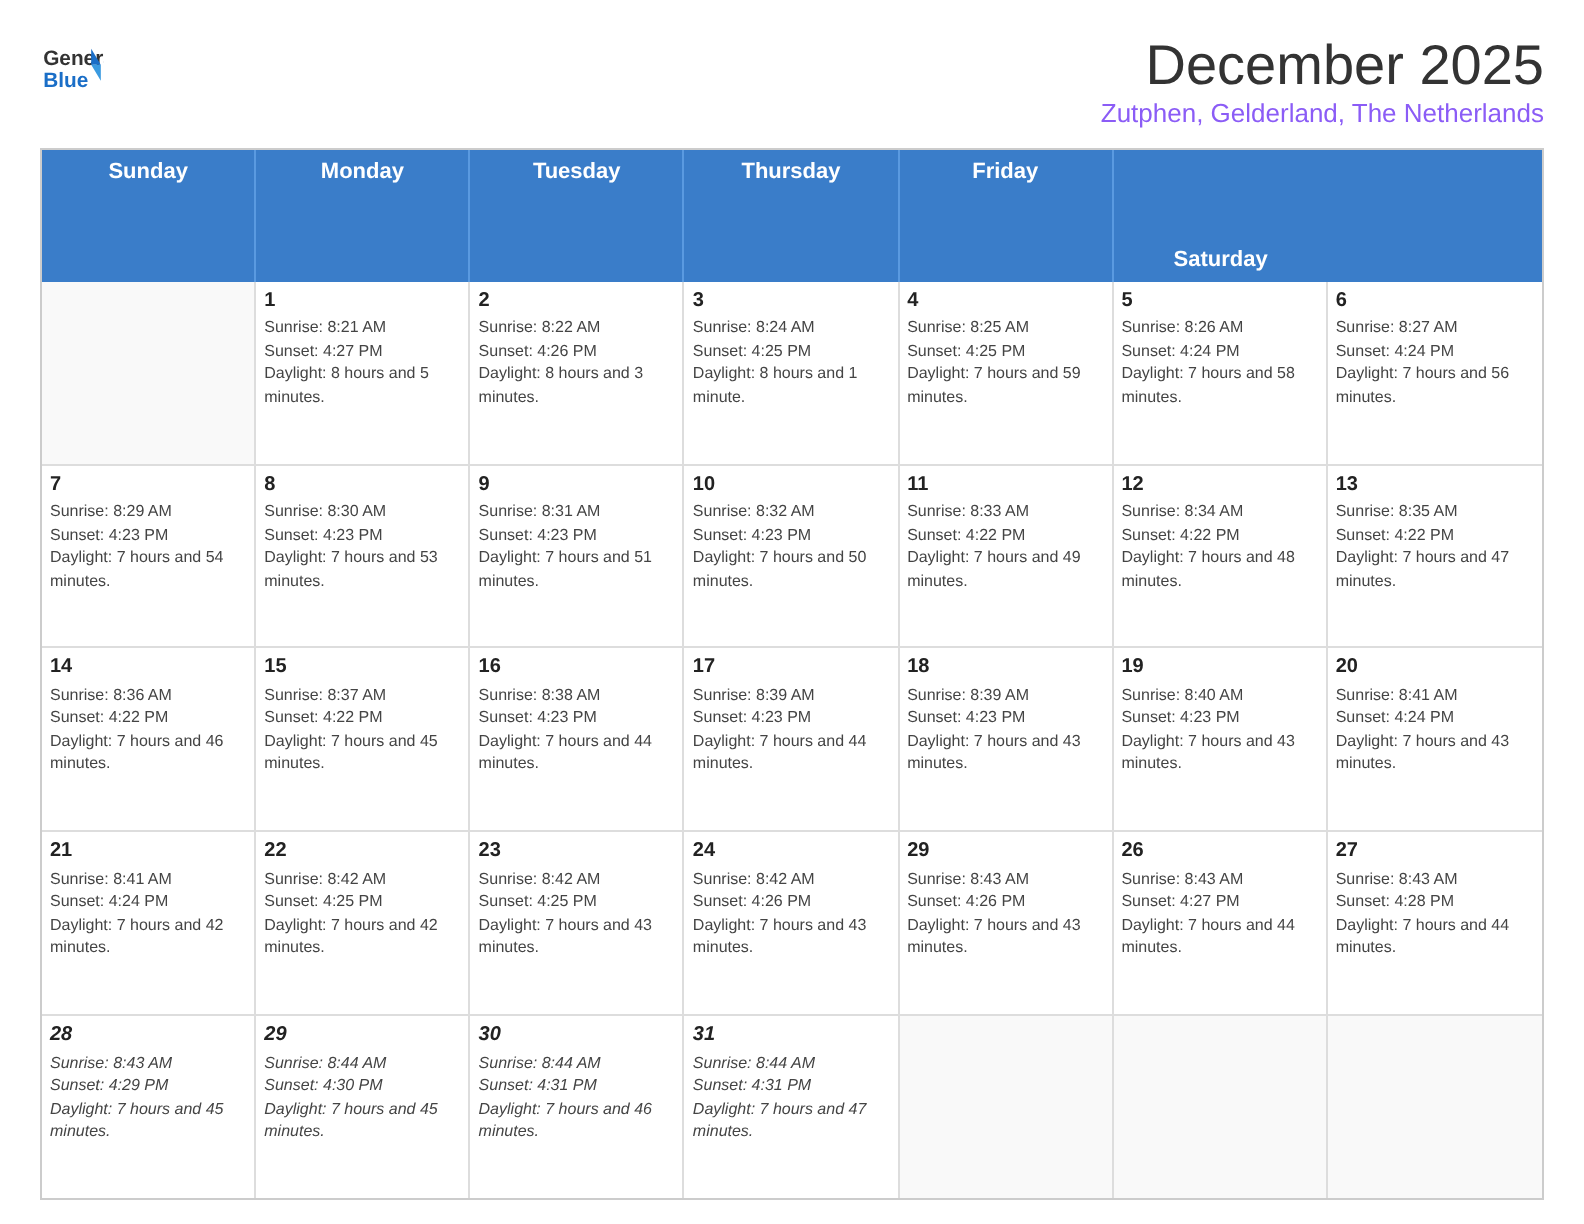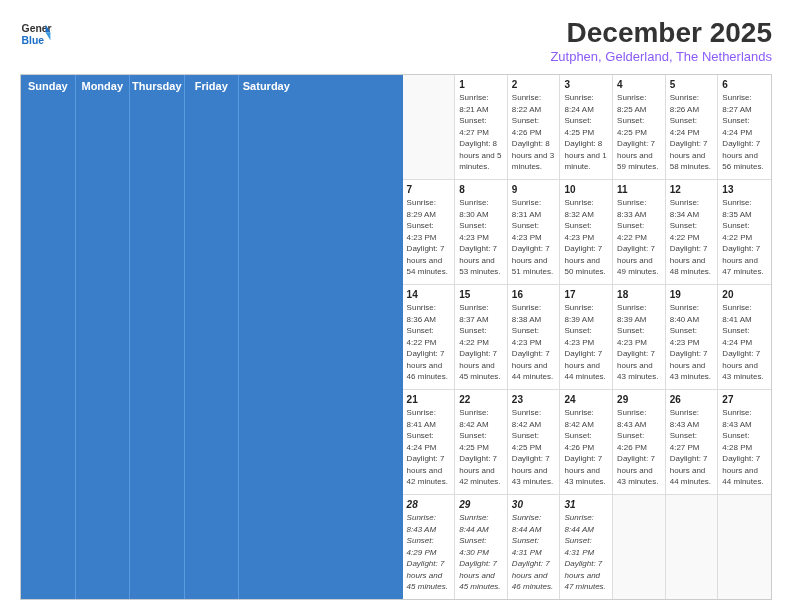--- a/index.html
+++ b/index.html
@@ -30,47 +30,48 @@
     }
     .logo-icon {
       width: 32px;
       height: 32px;
     }
     .title-section {
       text-align: right;
     }
     .month-title {
       font-size: 28px;
-      font-weight: bold;
+      font-weight: normal;
       color: #333;
       line-height: 1.1;
     }
     .subtitle {
       font-size: 13px;
       color: #8b5cf6;
     }
     .calendar {
       flex: 1;
       display: flex;
+      flex-direction: column;
       border: 1px solid #ccc;
     }
     .cal-header-row {
       display: grid;
       grid-template-columns: repeat(7, 1fr);
       background: #3a7dc9;
     }
     .cal-header-cell {
       color: #fff;
       font-size: 11px;
       font-weight: bold;
       text-align: center;
       padding: 5px 2px;
       border-right: 1px solid #5a9ae0;
     }
-    .cal-header-cell:last-child { border-right: none; }
+    .cal-header-cell:last-child { border-right: none; margin-top: 44px; }
     .cal-body {
       flex: 1;
       display: flex;
       flex-direction: column;
     }
     .cal-row {
       display: grid;
       grid-template-columns: repeat(7, 1fr);
       flex: 1;
       border-bottom: 1px solid #ddd;
@@ -115,20 +116,21 @@
     <div class="title-section">
       <div class="month-title">December 2025</div>
       <div class="subtitle">Zutphen, Gelderland, The Netherlands</div>
     </div>
   </div>
 
   <div class="calendar">
     <div class="cal-header-row">
       <div class="cal-header-cell">Sunday</div>
       <div class="cal-header-cell">Monday</div>
+      <div class="cal-header-cell">Tuesday</div>
       <div class="cal-header-cell">Thursday</div>
       <div class="cal-header-cell">Friday</div>
       <div class="cal-header-cell">Saturday</div>
     </div>
     <div class="cal-body" id="cal-body">
     <div class="cal-row">
           <div class="cal-cell empty"></div>
           <div class="cal-cell"><span class="day-num">1</span><span class="cell-text">Sunrise: 8:21 AM<br>Sunset: 4:27 PM<br>Daylight: 8 hours and 5 minutes.</span></div>
           <div class="cal-cell"><span class="day-num">2</span><span class="cell-text">Sunrise: 8:22 AM<br>Sunset: 4:26 PM<br>Daylight: 8 hours and 3 minutes.</span></div>
           <div class="cal-cell"><span class="day-num">3</span><span class="cell-text">Sunrise: 8:24 AM<br>Sunset: 4:25 PM<br>Daylight: 8 hours and 1 minute.</span></div>

